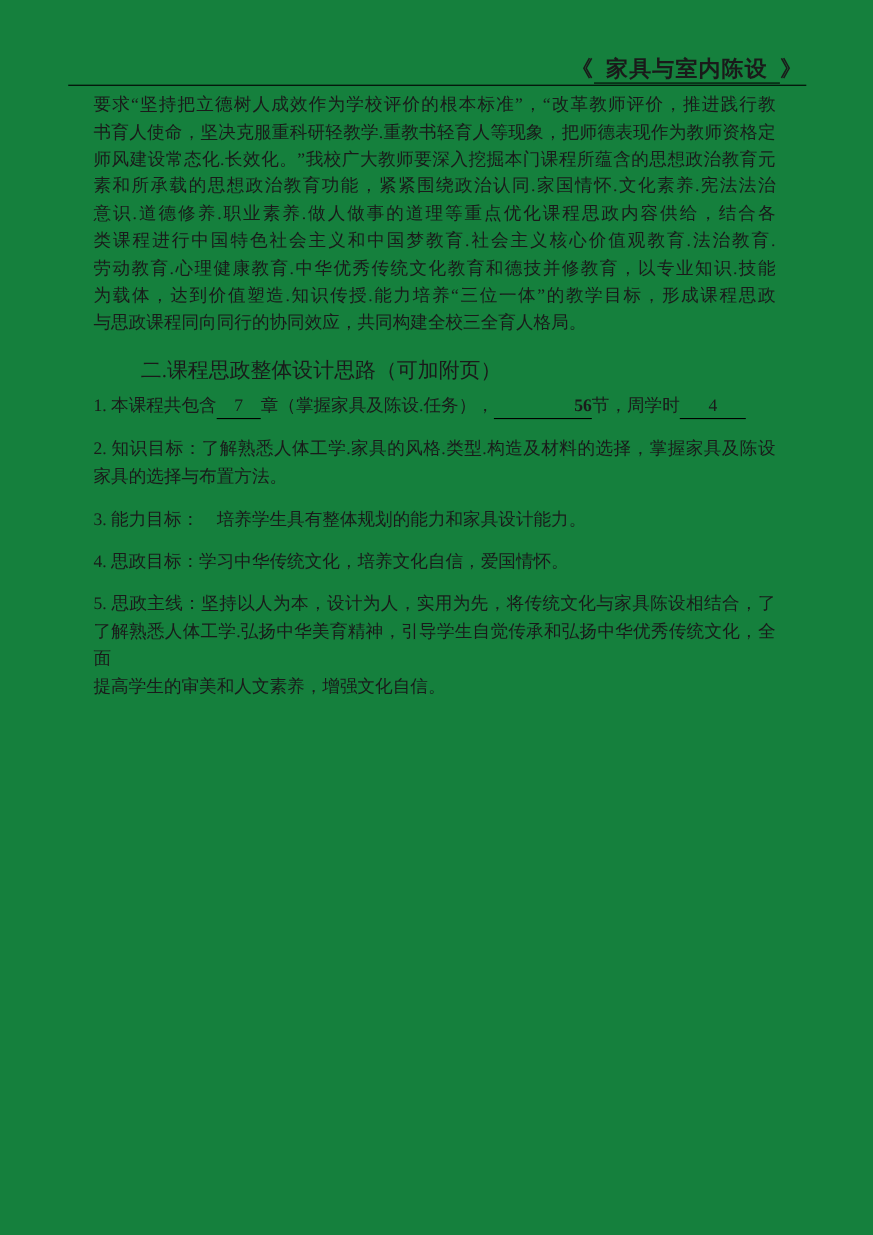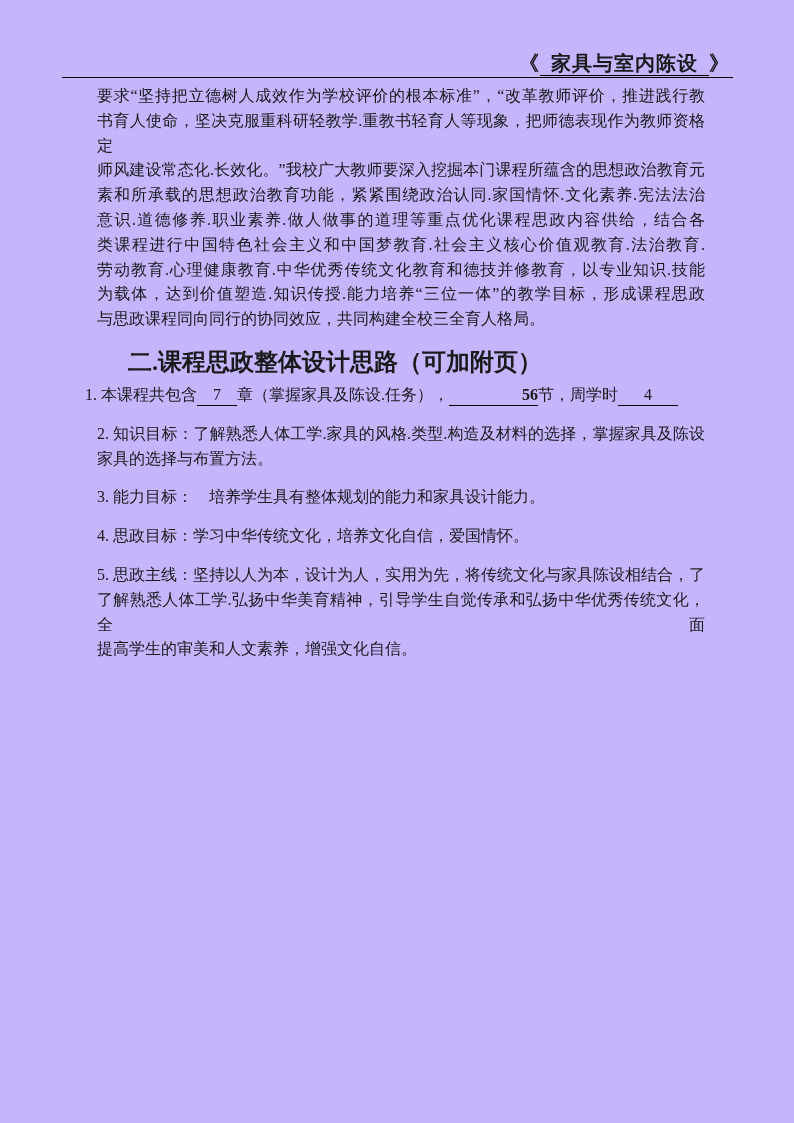--- a/index.html
+++ b/index.html
@@ -4,21 +4,21 @@
 <style>
   html, body {
     margin: 0;
     padding: 0;
     background: #ffffff;
   }
   .page {
     position: relative;
     width: 794px;
     height: 1123px;
-    background: #c4b5fd;
+    background: #15803d;
     overflow: hidden;
     font-family: "Liberation Serif", "DejaVu Serif", serif;
     color: #1a1a1a;
   }
   
   .header {
     margin-left: 62px;
     width: 671px;
     padding-top: 52px;
     border-bottom: 1.5px solid #000000;
@@ -42,31 +42,30 @@
     margin-left: 85px;
     width: 620px;
     font-size: 16px;
     line-height: 24.8px;
   }
   .intro {
     margin-top: 6px;
   }
   .tline {
     white-space: normal;
-    margin-left: 12px;
   }
   .just {
     text-align: justify;
     text-align-last: justify;
   }
   .section-heading {
     margin: 17px 0 7px 0;
     padding-left: 43px;
-    font-size: 24px;
-    font-weight: bold;
+    font-size: 19px;
+    font-weight: normal;
     line-height: 27px;
   }
   .item {
     margin: 0 0 14px 0;
   }
   .blank {
     display: inline-block;
     border-bottom: 1px solid #000000;
     text-align: center;
     line-height: 20px;

